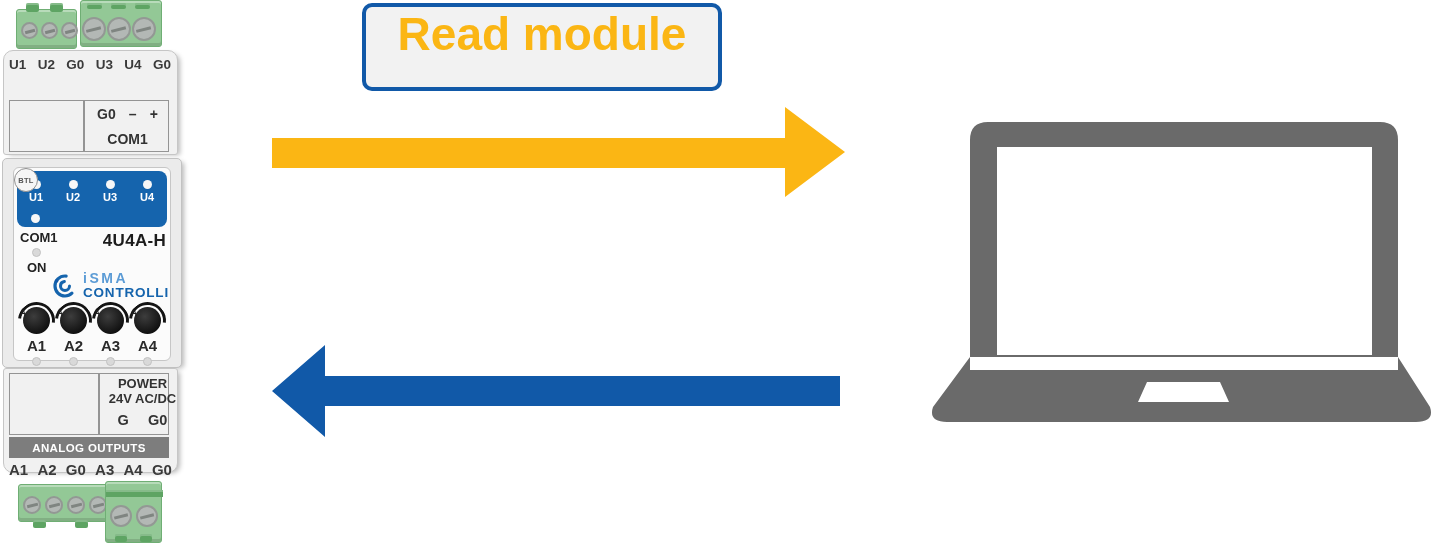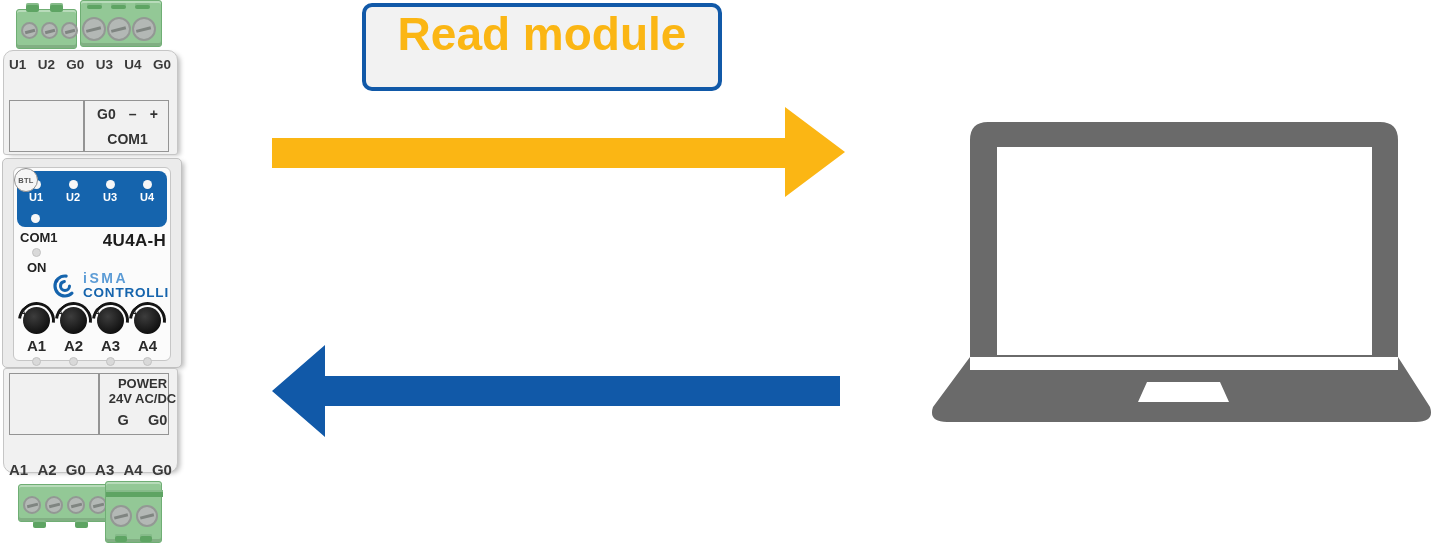--- a/index.html
+++ b/index.html
@@ -190,20 +190,23 @@
         <div class="vdiv" style="left:88px;"></div>
         <div class="abs" style="left:90px;top:2px;width:69px;text-align:center;font-weight:700;font-size:13px;color:#333;line-height:15px;margin-left:8px;">
           <div>POWER</div>
           <div>24V AC/DC</div>
           <div style="display:flex;justify-content:space-around;font-size:14.5px;margin-top:7px;">
             <span>G</span>
             <span>G0</span>
           </div>
         </div>
       </div>
+      <div class="graybar" style="left:5px;top:68px;width:160px;height:21px;">
+        <span>ANALOG OUTPUTS</span>
+      </div>
       <div class="lblrow" style="left:5px;top:91px;width:163px;height:18px;font-weight:700;font-size:15px;">
         <span>A1</span>
         <span>A2</span>
         <span>G0</span>
         <span>A3</span>
         <span>A4</span>
         <span>G0</span>
       </div>
     </div>
 

